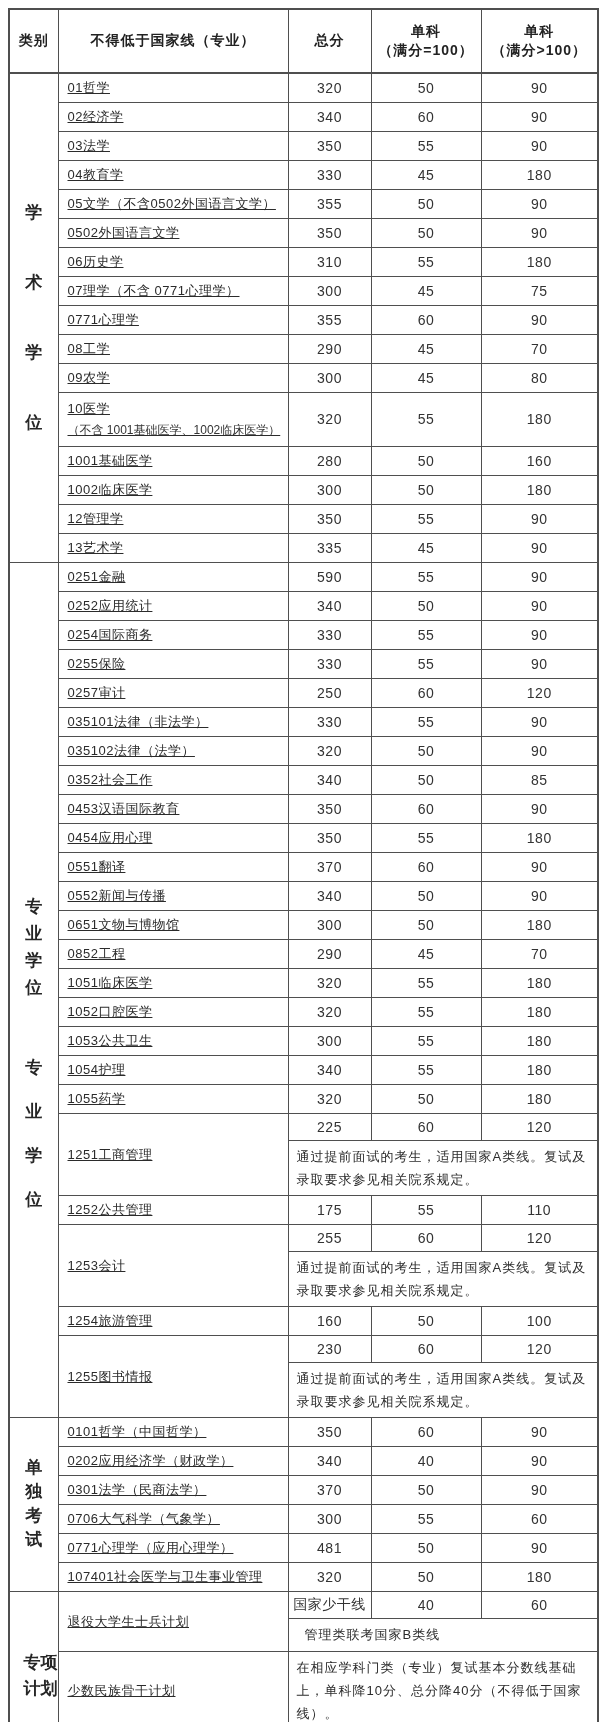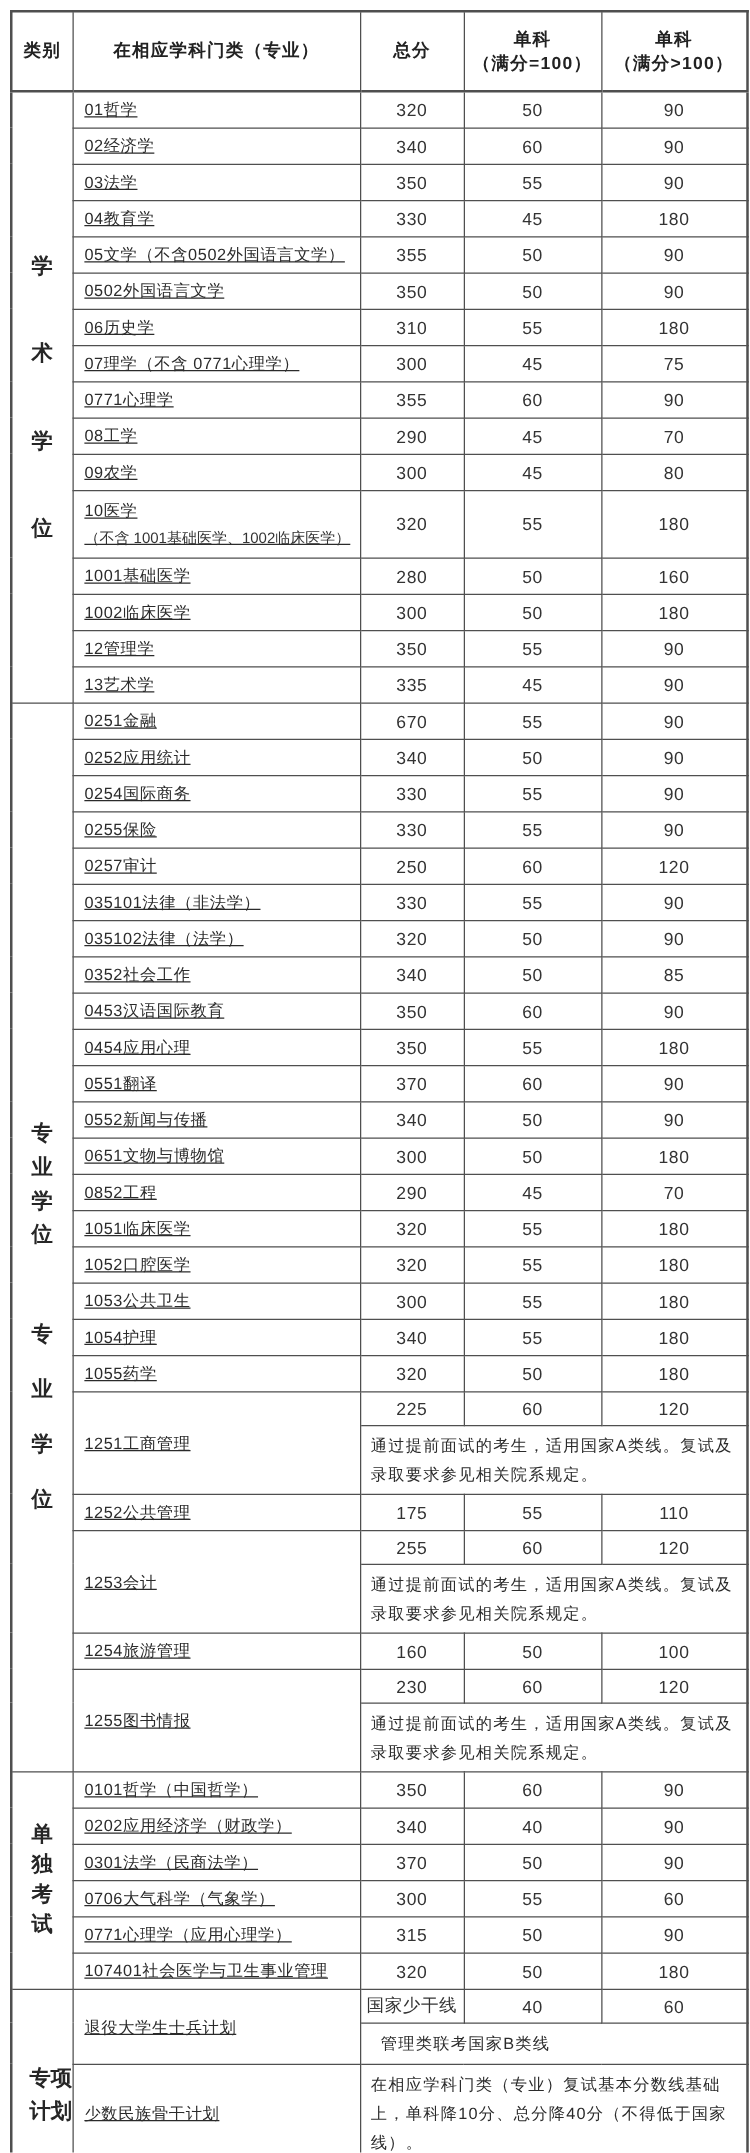--- a/index.html
+++ b/index.html
@@ -74,21 +74,21 @@
     <colgroup>
       <col style="width:49px">
         <col style="width:230px">
         <col style="width:83px">
         <col style="width:110px">
         <col style="width:117px">
     </colgroup>
     <thead>
       <tr>
         <th>类别</th>
-        <th>在相应学科门类（专业）</th>
+        <th>不得低于国家线（专业）</th>
         <th>总分</th>
         <th>
           <div>单科</div>
           <div>（满分=100）</div>
         </th>
         <th>
           <div>单科</div>
           <div>（满分&gt;100）</div>
         </th>
       </tr>
@@ -242,21 +242,21 @@
             <div class="blk">
               <div class="cat-line">专</div>
               <div class="cat-line">业</div>
               <div class="cat-line">学</div>
               <div class="cat-line">位</div>
             </div>
           </td>
           <td class="subj">
             <div>0251金融</div>
           </td>
-          <td class="val">670</td>
+          <td class="val">590</td>
           <td class="val">55</td>
           <td class="val">90</td>
         </tr>
         <tr class="h-reg">
           <td class="subj">
             <div>0252应用统计</div>
           </td>
           <td class="val">340</td>
           <td class="val">50</td>
           <td class="val">90</td>
@@ -483,21 +483,21 @@
             <div>0706大气科学（气象学）</div>
           </td>
           <td class="val">300</td>
           <td class="val">55</td>
           <td class="val">60</td>
         </tr>
         <tr class="h-reg">
           <td class="subj">
             <div>0771心理学（应用心理学）</div>
           </td>
-          <td class="val">315</td>
+          <td class="val">481</td>
           <td class="val">50</td>
           <td class="val">90</td>
         </tr>
         <tr class="h-reg">
           <td class="subj">
             <div>107401社会医学与卫生事业管理</div>
           </td>
           <td class="val">320</td>
           <td class="val">50</td>
           <td class="val">180</td>

